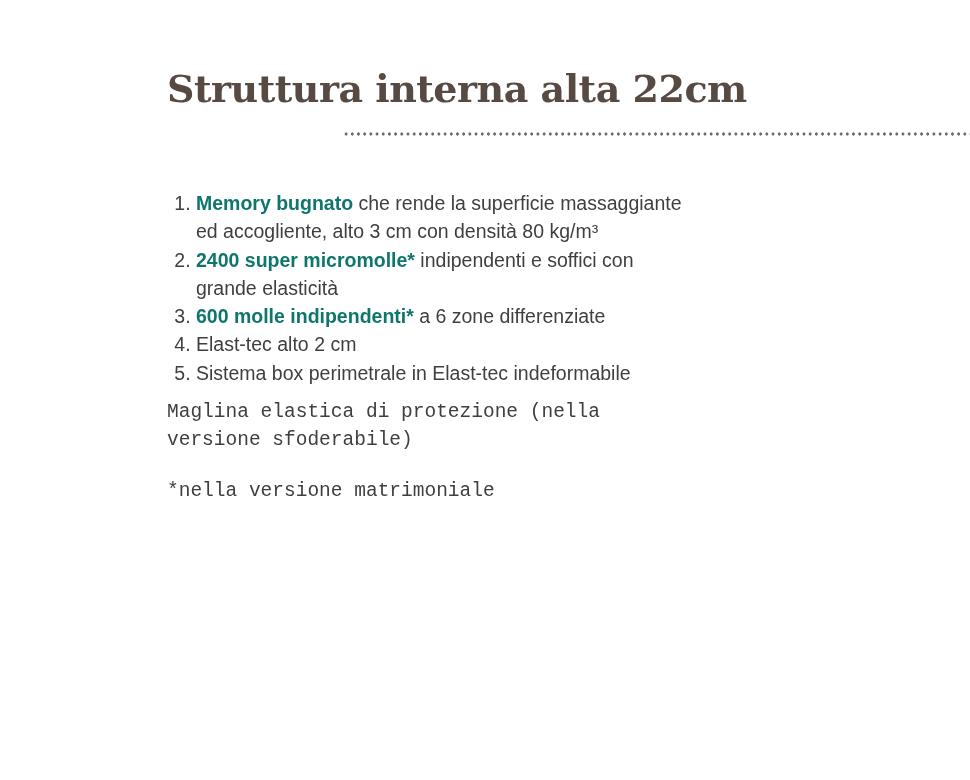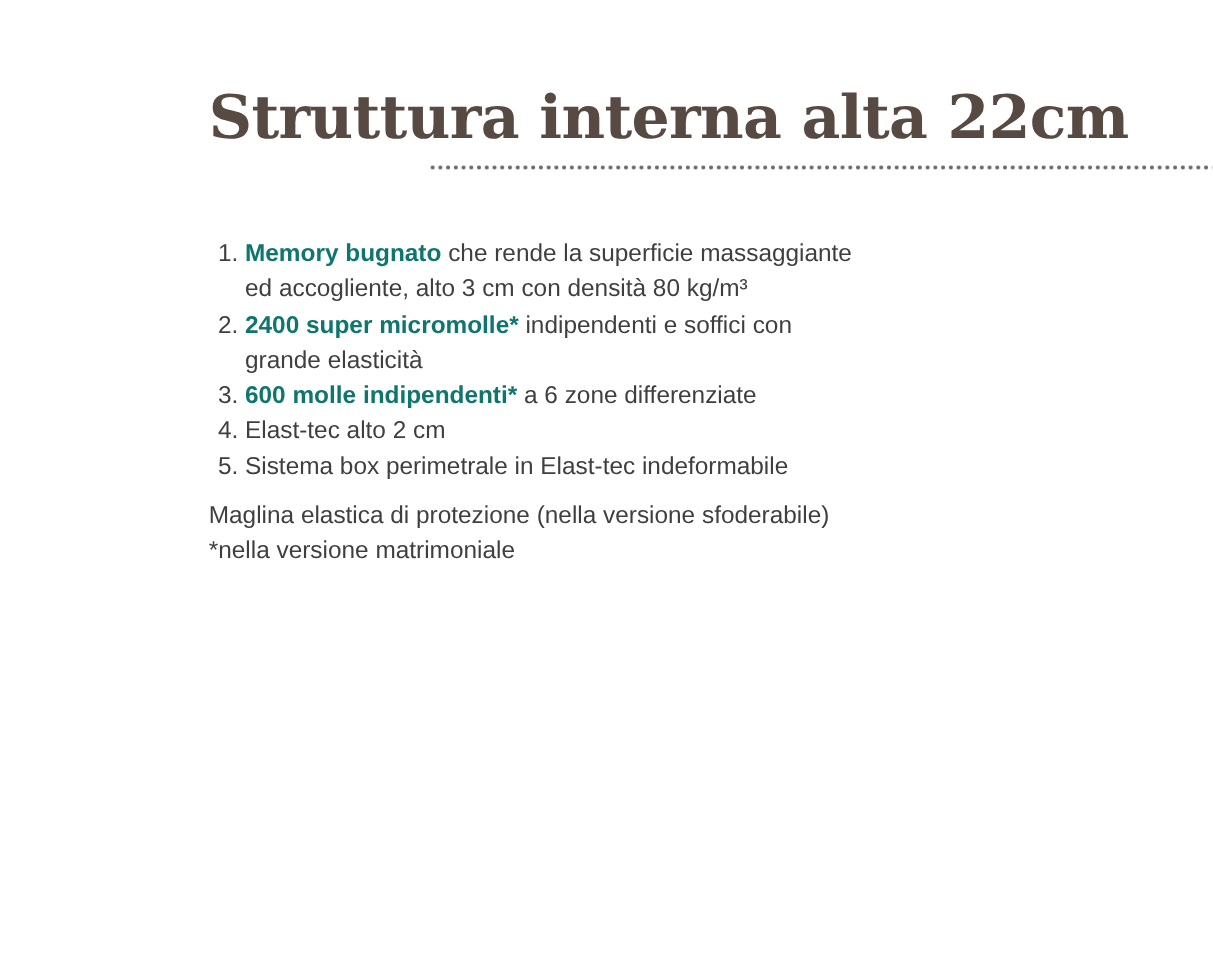--- a/index.html
+++ b/index.html
@@ -1,38 +1,38 @@
 <!DOCTYPE html>
 <html><head>
   <meta charset="utf-8">
   <style>
     html, body { margin: 0; padding: 0; background: #ffffff; }
     body { width: 970px; height: 780px; position: relative; overflow: hidden; }
     .title {
       position: absolute; left: 167px; top: 66px;
       font-family: "DejaVu Serif", "Liberation Serif", serif;
-      font-weight: bold; font-size: 48px; color: #574a43;
+      font-weight: bold; font-size: 38px; color: #574a43;
       letter-spacing: -0.5px; margin: 0; white-space: nowrap;
     }
     .divider {
       position: absolute; left: 343px; top: 131px; width: 627px; height: 6px;
       background-image: radial-gradient(circle, #6a6a6a 1.4px, transparent 1.8px);
       background-size: 6.2px 6px; background-repeat: repeat-x;
     }
     .content {
       position: absolute; left: 167px; top: 189px; width: 520px;
       font-family: "Liberation Sans", "DejaVu Sans", sans-serif;
       font-size: 19.5px; line-height: 28.3px; color: #3f3f3f;
     }
     ol { margin: 0; padding: 0 0 0 29px; }
     ol li { padding-left: 0; }
     b { color: #0f766e; font-weight: bold; }
-    p { margin: 0; }
+    p { margin: 0; font-family: Liberation Mono, monospace; }
     .p1 { margin-top: 11px; }
-    .p2 { }
+    .p2 { margin-top: 22px; }
   </style>
 </head>
 <body>
 
 <h2 class="title">Struttura interna alta 22cm</h2>
 <div class="divider"></div>
 
 <div class="content">
   <ol>
     <li><b>Memory bugnato</b><span> che rende la superficie massaggiante ed accogliente, alto 3 cm con densità 80 kg/m³</span></li>

